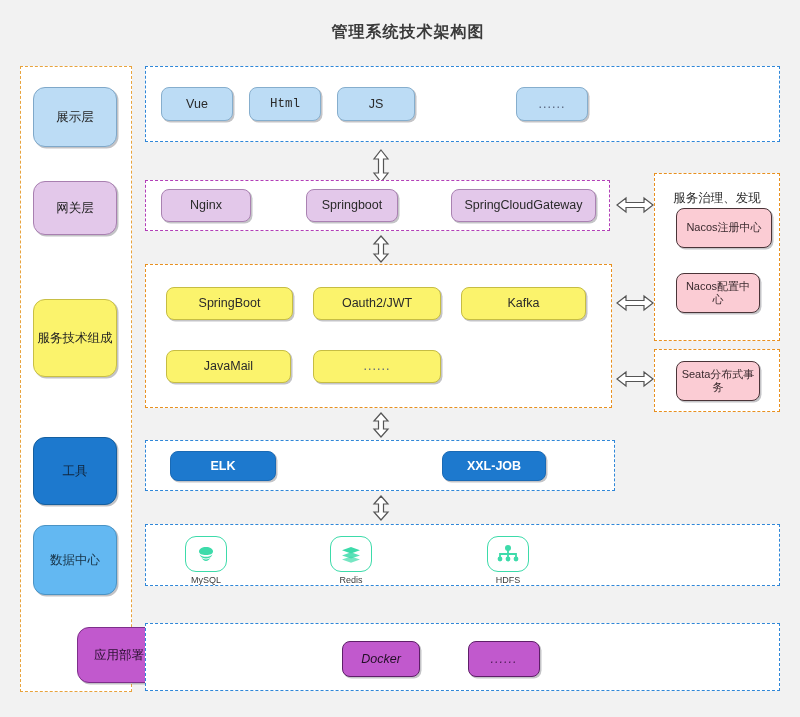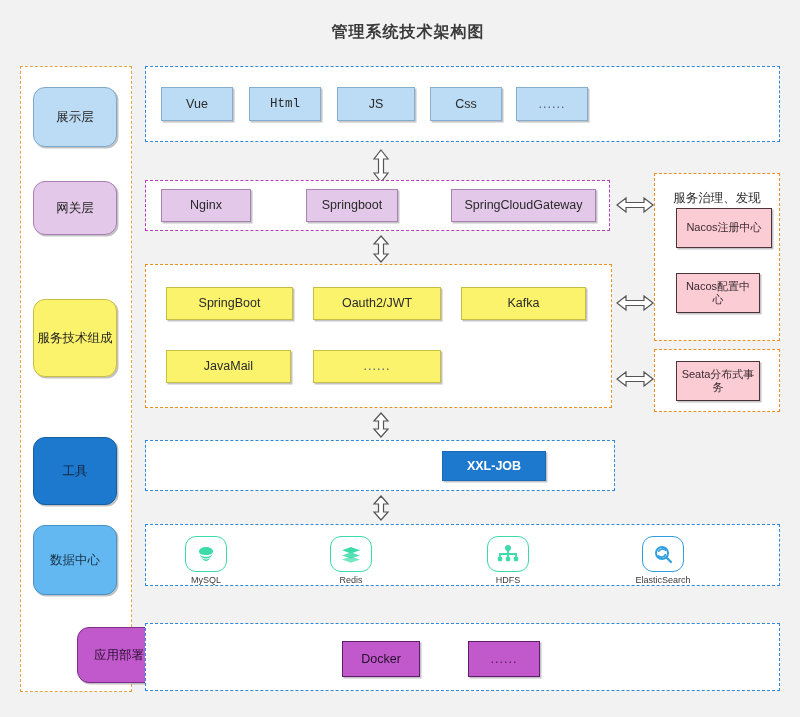--- a/index.html
+++ b/index.html
@@ -74,32 +74,32 @@
 
   
   .node {
     position: absolute;
     box-sizing: border-box;
     display: flex;
     align-items: center;
     justify-content: center;
     text-align: center;
     font-size: 12.5px;
-    border-radius: 0;
+    border-radius: 8px;
     border: 1px solid #8a8a9c;
     box-shadow: 1.5px 1.5px 0 rgba(70,70,80,0.32);
     color: #2a2a2a;
     line-height: 1.2;
     padding: 0 4px;
   }
   .n-blue   { background: #bcdcf5; border-color: #86aecd; }
   .n-purple { background: #e3c8ea; border-color: #aa82b2; }
   .n-yellow { background: #fbf36c; border-color: #c6bd43; }
   .n-elkblue{ background: #1d79ce; border-color: #1a6ab5; color: #ffffff; font-weight: bold; }
-  .n-magenta{ background: #c159cd; border-color: #5e1f68; color: #231027; }
+  .n-magenta{ background: #c159cd; border-color: #5e1f68; color: #231027; font-style: italic; }
   .n-pink   { background: #fbccd4; border-color: #4a3438; color: #3a2a2e; font-size: 11px; }
 
   .dots { letter-spacing: 1px; color: #55607a; }
 
   
   .panel-title {
     position: absolute;
     width: 100%;
     text-align: center;
     font-size: 12.5px;
@@ -164,23 +164,20 @@
 <div class="section sec-blue" style="left:145px; top:66px; width:635px; height:76px;">
   <div class="node n-blue" style="left:15px;  top:20px; width:72px; height:34px;">
     <span>Vue</span>
   </div>
   <div class="node n-blue" style="left:103px; top:20px; width:72px; height:34px;font-family:Liberation Mono, monospace;">
     <span>Html</span>
   </div>
   <div class="node n-blue" style="left:191px; top:20px; width:78px; height:34px;">
     <span>JS</span>
   </div>
-  <div class="node n-blue" style="left:284px; top:20px; width:72px; height:34px;">
-    <span>Css</span>
-  </div>
   <div class="node n-blue" style="left:370px; top:20px; width:72px; height:34px;">
     <span class="dots">......</span>
   </div>
 </div>
 
 <svg class="arrow-v" style="left:370px; top:148px;" width="22" height="36" viewBox="0 0 22 36">
   <path d="M11 2 L18 11 L13.5 11 L13.5 25 L18 25 L11 34 L4 25 L8.5 25 L8.5 11 L4 11 Z" fill="#ffffff" stroke="#555555" stroke-width="1.2"></path>
 </svg>
 
 <div class="section sec-purple" style="left:145px; top:180px; width:465px; height:51px;">
@@ -243,20 +240,23 @@
   <div class="node n-pink" style="left:21px; top:11px; width:84px; height:40px;">
     <span>Seata分布式事务</span>
   </div>
 </div>
 
 <svg class="arrow-v" style="left:370px; top:411px;" width="22" height="28" viewBox="0 0 22 28">
   <path d="M11 2 L18 10 L13.5 10 L13.5 18 L18 18 L11 26 L4 18 L8.5 18 L8.5 10 L4 10 Z" fill="#ffffff" stroke="#555555" stroke-width="1.2"></path>
 </svg>
 
 <div class="section sec-blue" style="left:145px; top:440px; width:470px; height:51px;">
+  <div class="node n-elkblue" style="left:24px;  top:10px; width:106px; height:30px;">
+    <span>ELK</span>
+  </div>
   <div class="node n-elkblue" style="left:296px; top:10px; width:104px; height:30px;">
     <span>XXL-JOB</span>
   </div>
 </div>
 
 <svg class="arrow-v" style="left:370px; top:494px;" width="22" height="28" viewBox="0 0 22 28">
   <path d="M11 2 L18 10 L13.5 10 L13.5 18 L18 18 L11 26 L4 18 L8.5 18 L8.5 10 L4 10 Z" fill="#ffffff" stroke="#555555" stroke-width="1.2"></path>
 </svg>
 
 <div class="section sec-blue" style="left:145px; top:524px; width:635px; height:62px;">
@@ -291,31 +291,20 @@
         <path d="M13 5 L13 10 M13 10 L5 10 L5 14 M13 10 L21 10 L21 14 M13 10 L13 14" stroke="#3ddbaa" stroke-width="1.8" fill="none"></path>
         <circle cx="13" cy="4" r="3" fill="#3ddbaa"></circle>
         <circle cx="5" cy="15" r="2.4" fill="#3ddbaa"></circle>
         <circle cx="13" cy="15" r="2.4" fill="#3ddbaa"></circle>
         <circle cx="21" cy="15" r="2.4" fill="#3ddbaa"></circle>
       </svg>
     </div>
     <div class="ds-label">HDFS</div>
   </div>
 
-  <div class="ds-item" style="left:472px; top:11px;">
-    <div class="ds-icon es">
-      <svg width="26" height="20" viewBox="0 0 26 20">
-        <circle cx="12" cy="9" r="6" fill="none" stroke="#2f9fe0" stroke-width="2"></circle>
-        <path d="M16.5 13.5 L21 18" stroke="#2f9fe0" stroke-width="2.2" stroke-linecap="round"></path>
-        <path d="M15.5 6 C13 4.2 10 4.8 8.8 7.2" fill="none" stroke="#2f9fe0" stroke-width="1.8" stroke-linecap="round"></path>
-        <path d="M8.5 12 C11 13.8 14 13.2 15.2 10.8" fill="none" stroke="#2f9fe0" stroke-width="1.8" stroke-linecap="round"></path>
-      </svg>
-    </div>
-    <div class="ds-label">ElasticSearch</div>
-  </div>
 </div>
 
 <div class="section sec-blue" style="left:145px; top:623px; width:635px; height:68px;">
   <div class="node n-magenta" style="left:196px; top:17px; width:78px; height:36px;">
     <span>Docker</span>
   </div>
   <div class="node n-magenta" style="left:322px; top:17px; width:72px; height:36px;">
     <span class="dots" style="color:#4a1c52;">......</span>
   </div>
 </div>

